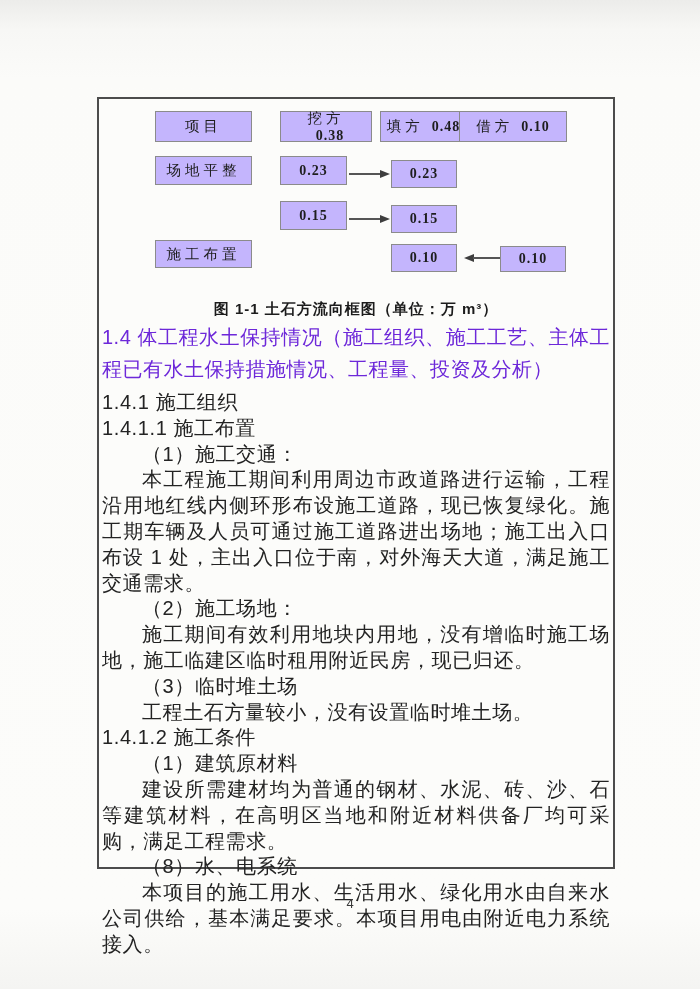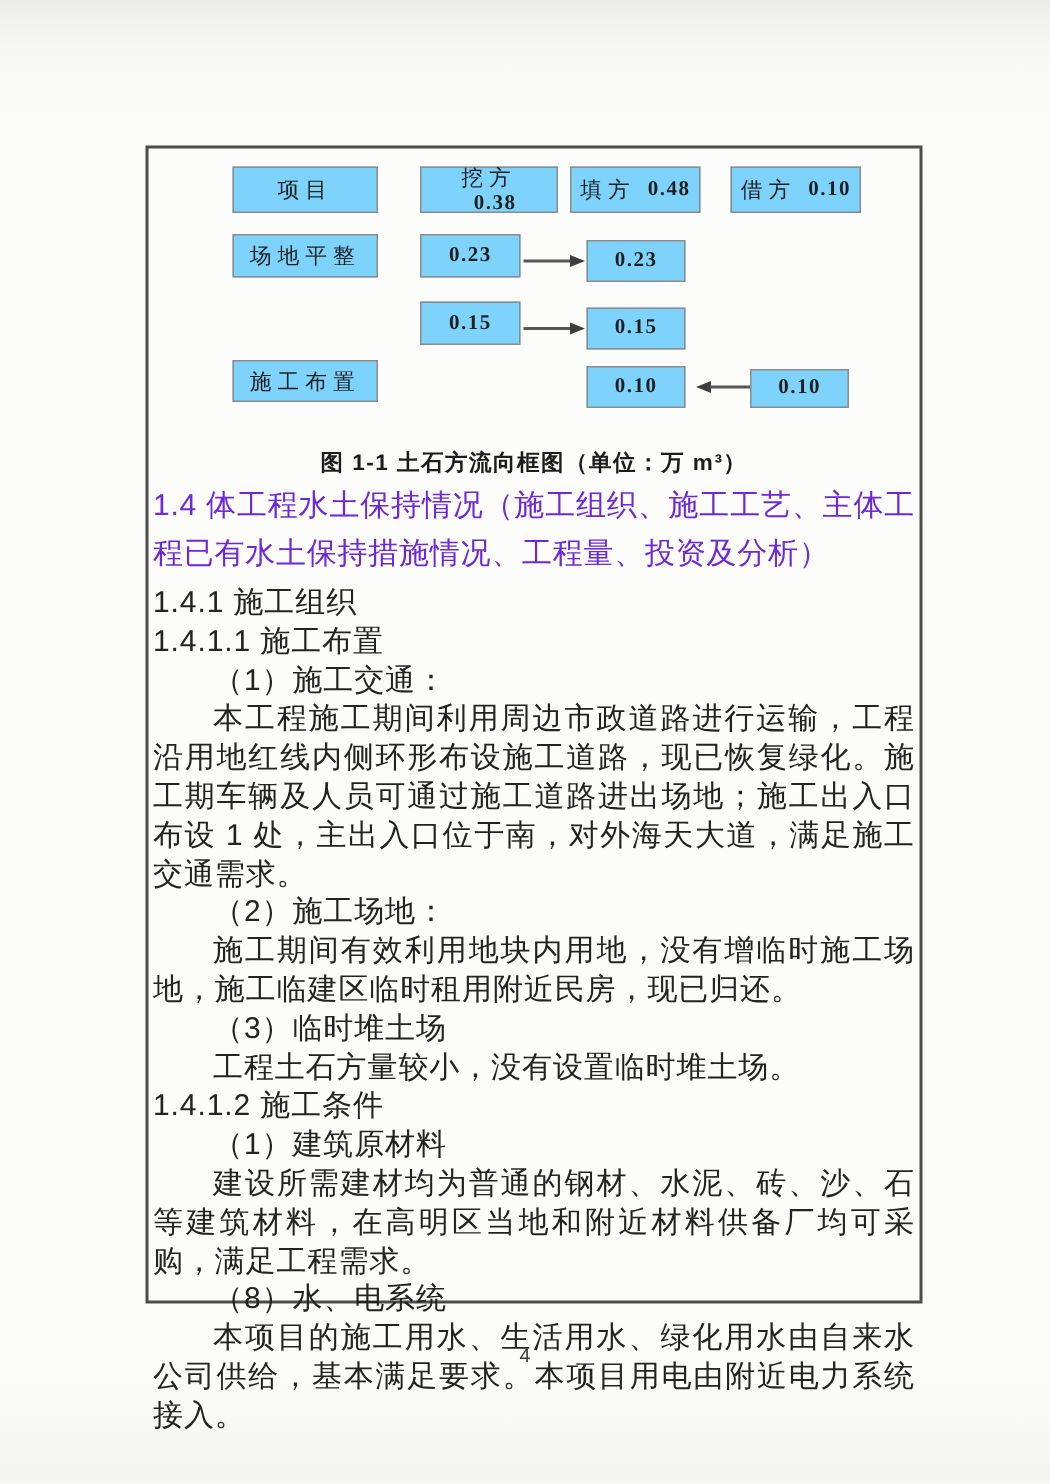--- a/index.html
+++ b/index.html
@@ -21,21 +21,21 @@
   }
   
   .diagram { position: relative; height: 197px; }
   .fbox {
     position: absolute;
     border: 1px solid #8b8b8b;
     box-sizing: border-box;
     display: flex; align-items: center; justify-content: center;
     font-size: 14.5px;
     color: #1e1e1e;
-    background: #7dd3fc;
+    background: #c4b5fd;
     white-space: nowrap;
   }
   .fbox .lbl { letter-spacing: 4px; }
   .fbox .val { letter-spacing: 1px; margin-left: 8px; font-family: "Liberation Serif", serif; font-weight: bold; font-size: 14px; }
   .fbox.valbox { font-family: "Liberation Serif", serif; font-weight: bold; font-size: 14px; letter-spacing: 1px; }
   .c1 { left: 56px; width: 97px; }
   .r1 { top: 12px; height: 31px; }
   .r2 { top: 57px; height: 29px; }
   .r3 { top: 102px; height: 29px; }
   .arrow-line { position: absolute; height: 1.5px; background: #555; }
@@ -90,21 +90,21 @@
       <span class="lbl">项目</span>
     </div>
     <div class="fbox r1" style="left:181px; width:92px;flex-direction:column;">
       <span class="lbl">挖方</span>
       <span class="val">0.38</span>
     </div>
     <div class="fbox r1" style="left:281px; width:87px;align-items:center;">
       <span class="lbl">填方</span>
       <span class="val">0.48</span>
     </div>
-    <div class="fbox r1" style="left:388px; width:87px;">
+    <div class="fbox r1" style="left:360px; width:108px;">
       <span class="lbl">借方</span>
       <span class="val">0.10</span>
     </div>
 
     <div class="fbox c1 r2">
       <span class="lbl">场地平整</span>
     </div>
     <div class="fbox valbox r2" style="left:181px; width:67px;">0.23</div>
     <div class="arrow-line" style="left:250px; top:74px; width:33px;"></div>
     <div class="arrow-head right" style="left:281px; top:70.5px;"></div>

